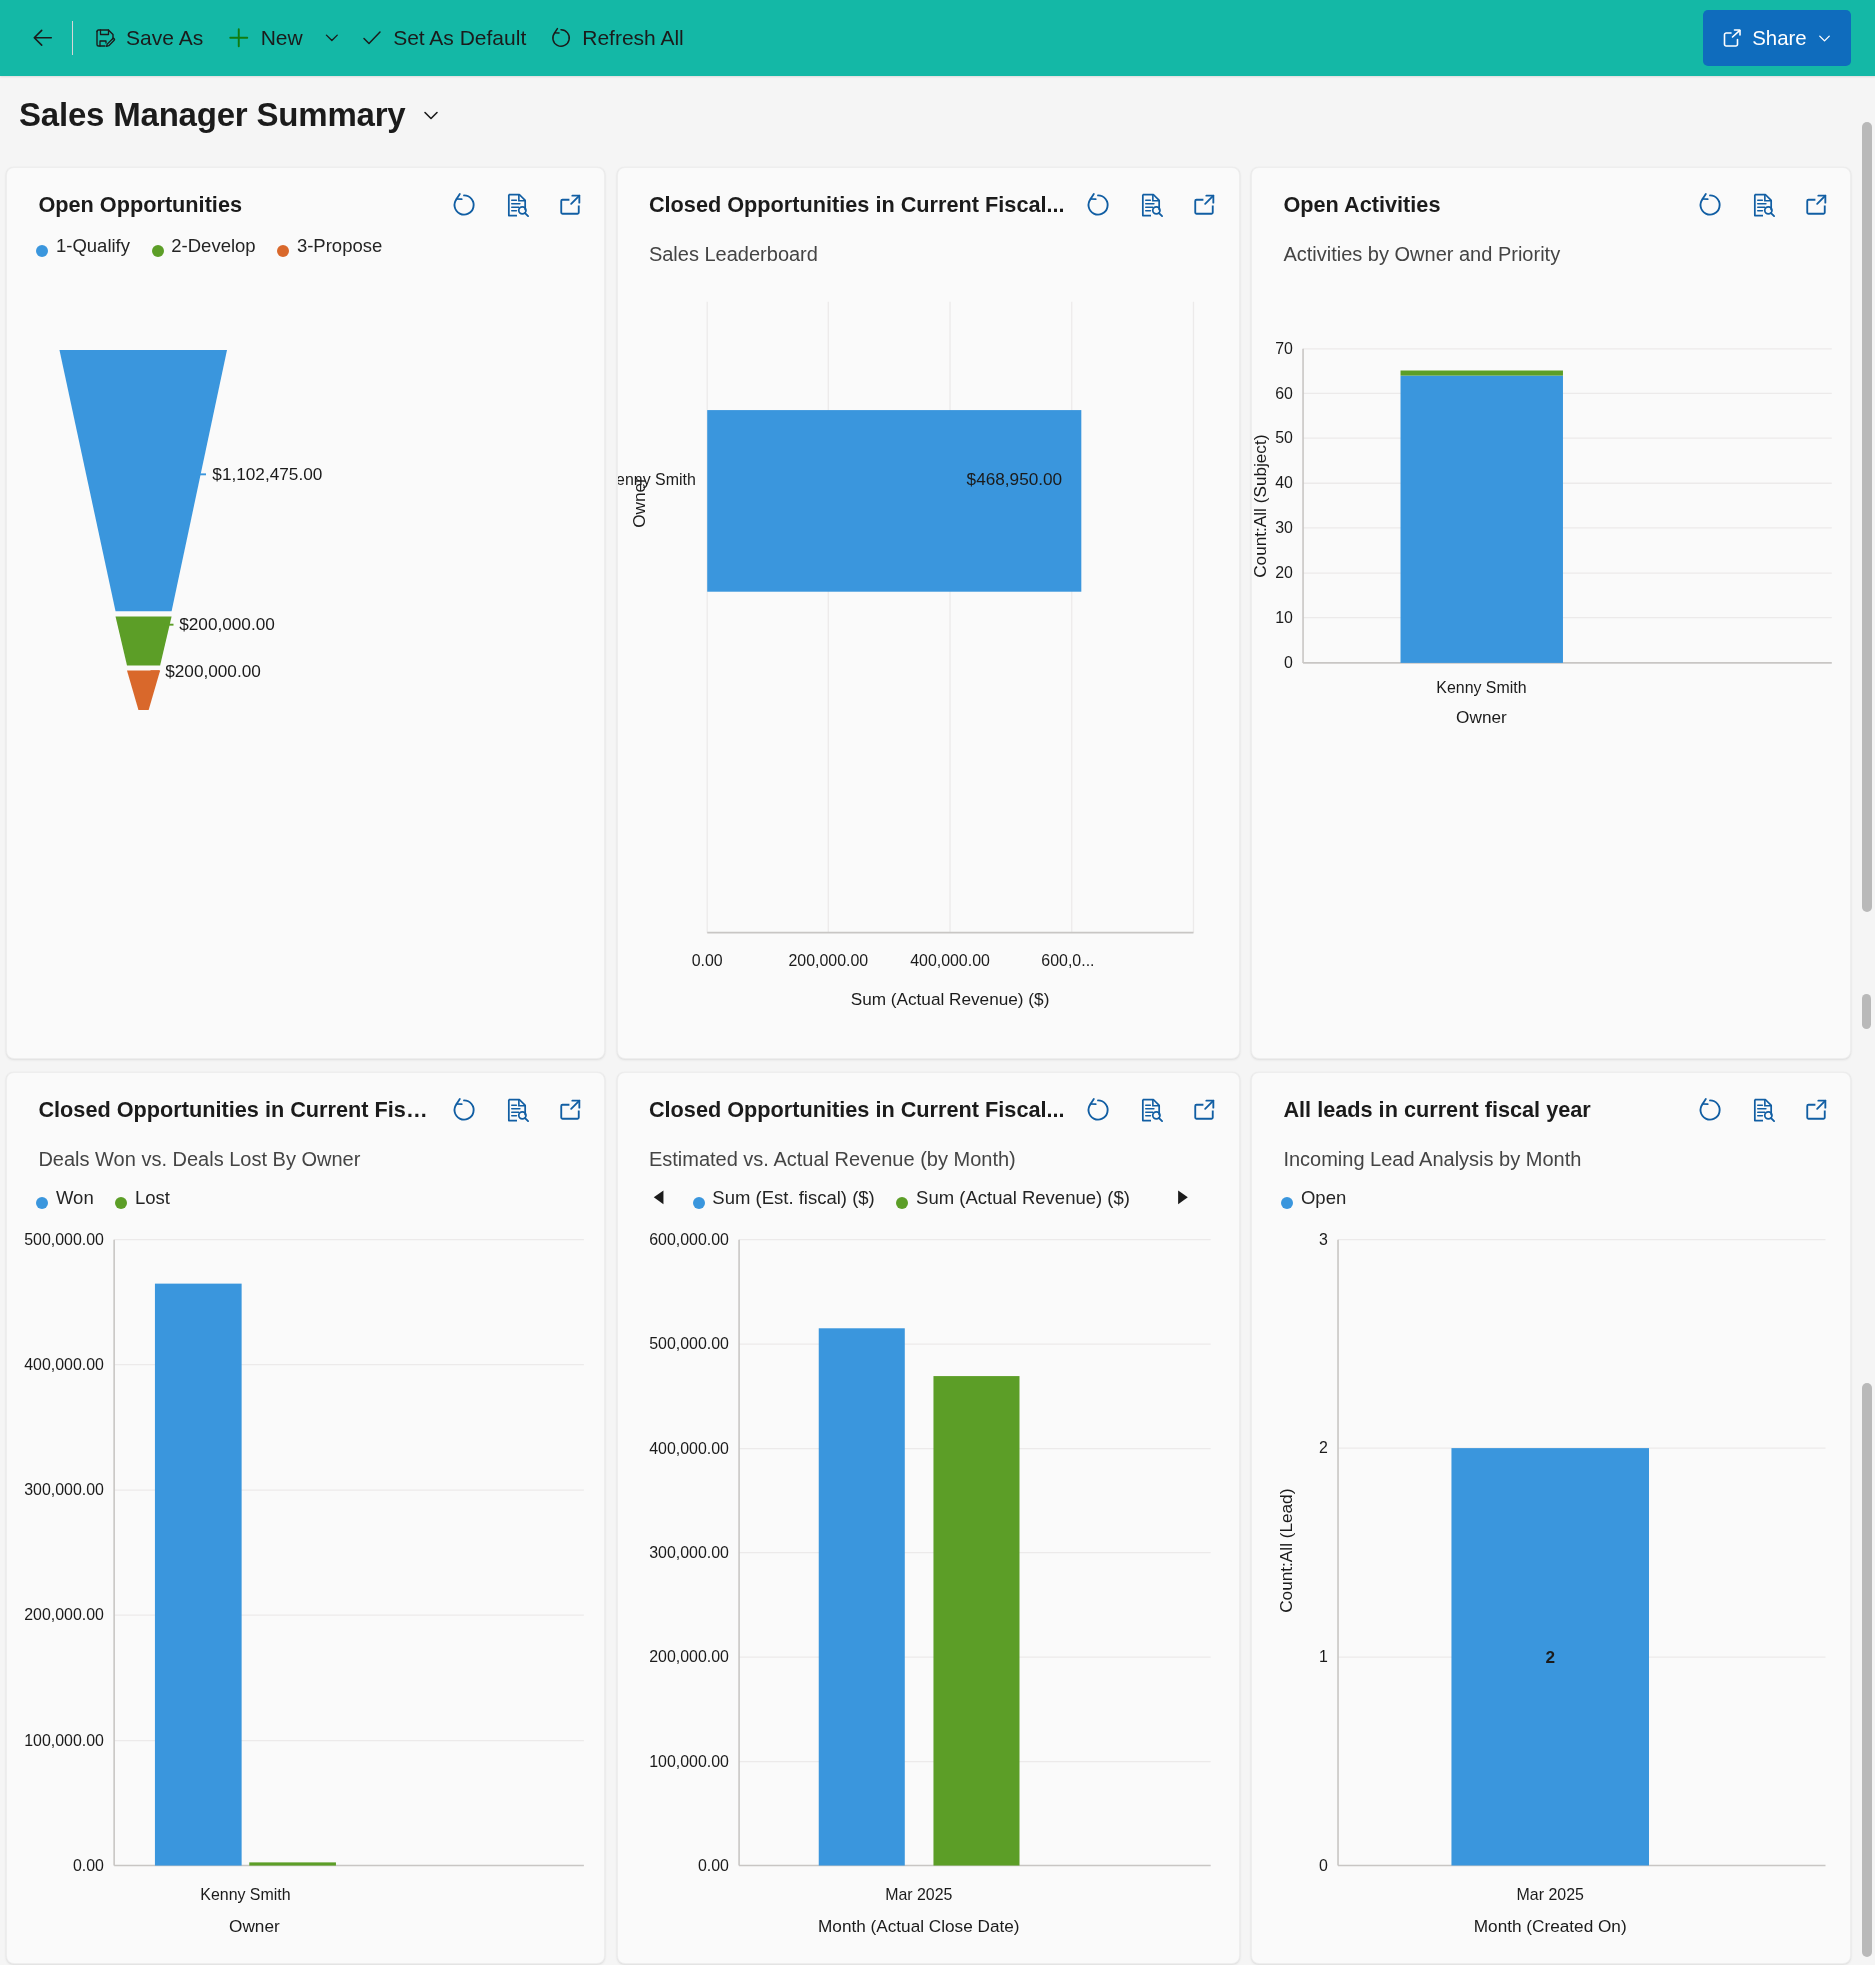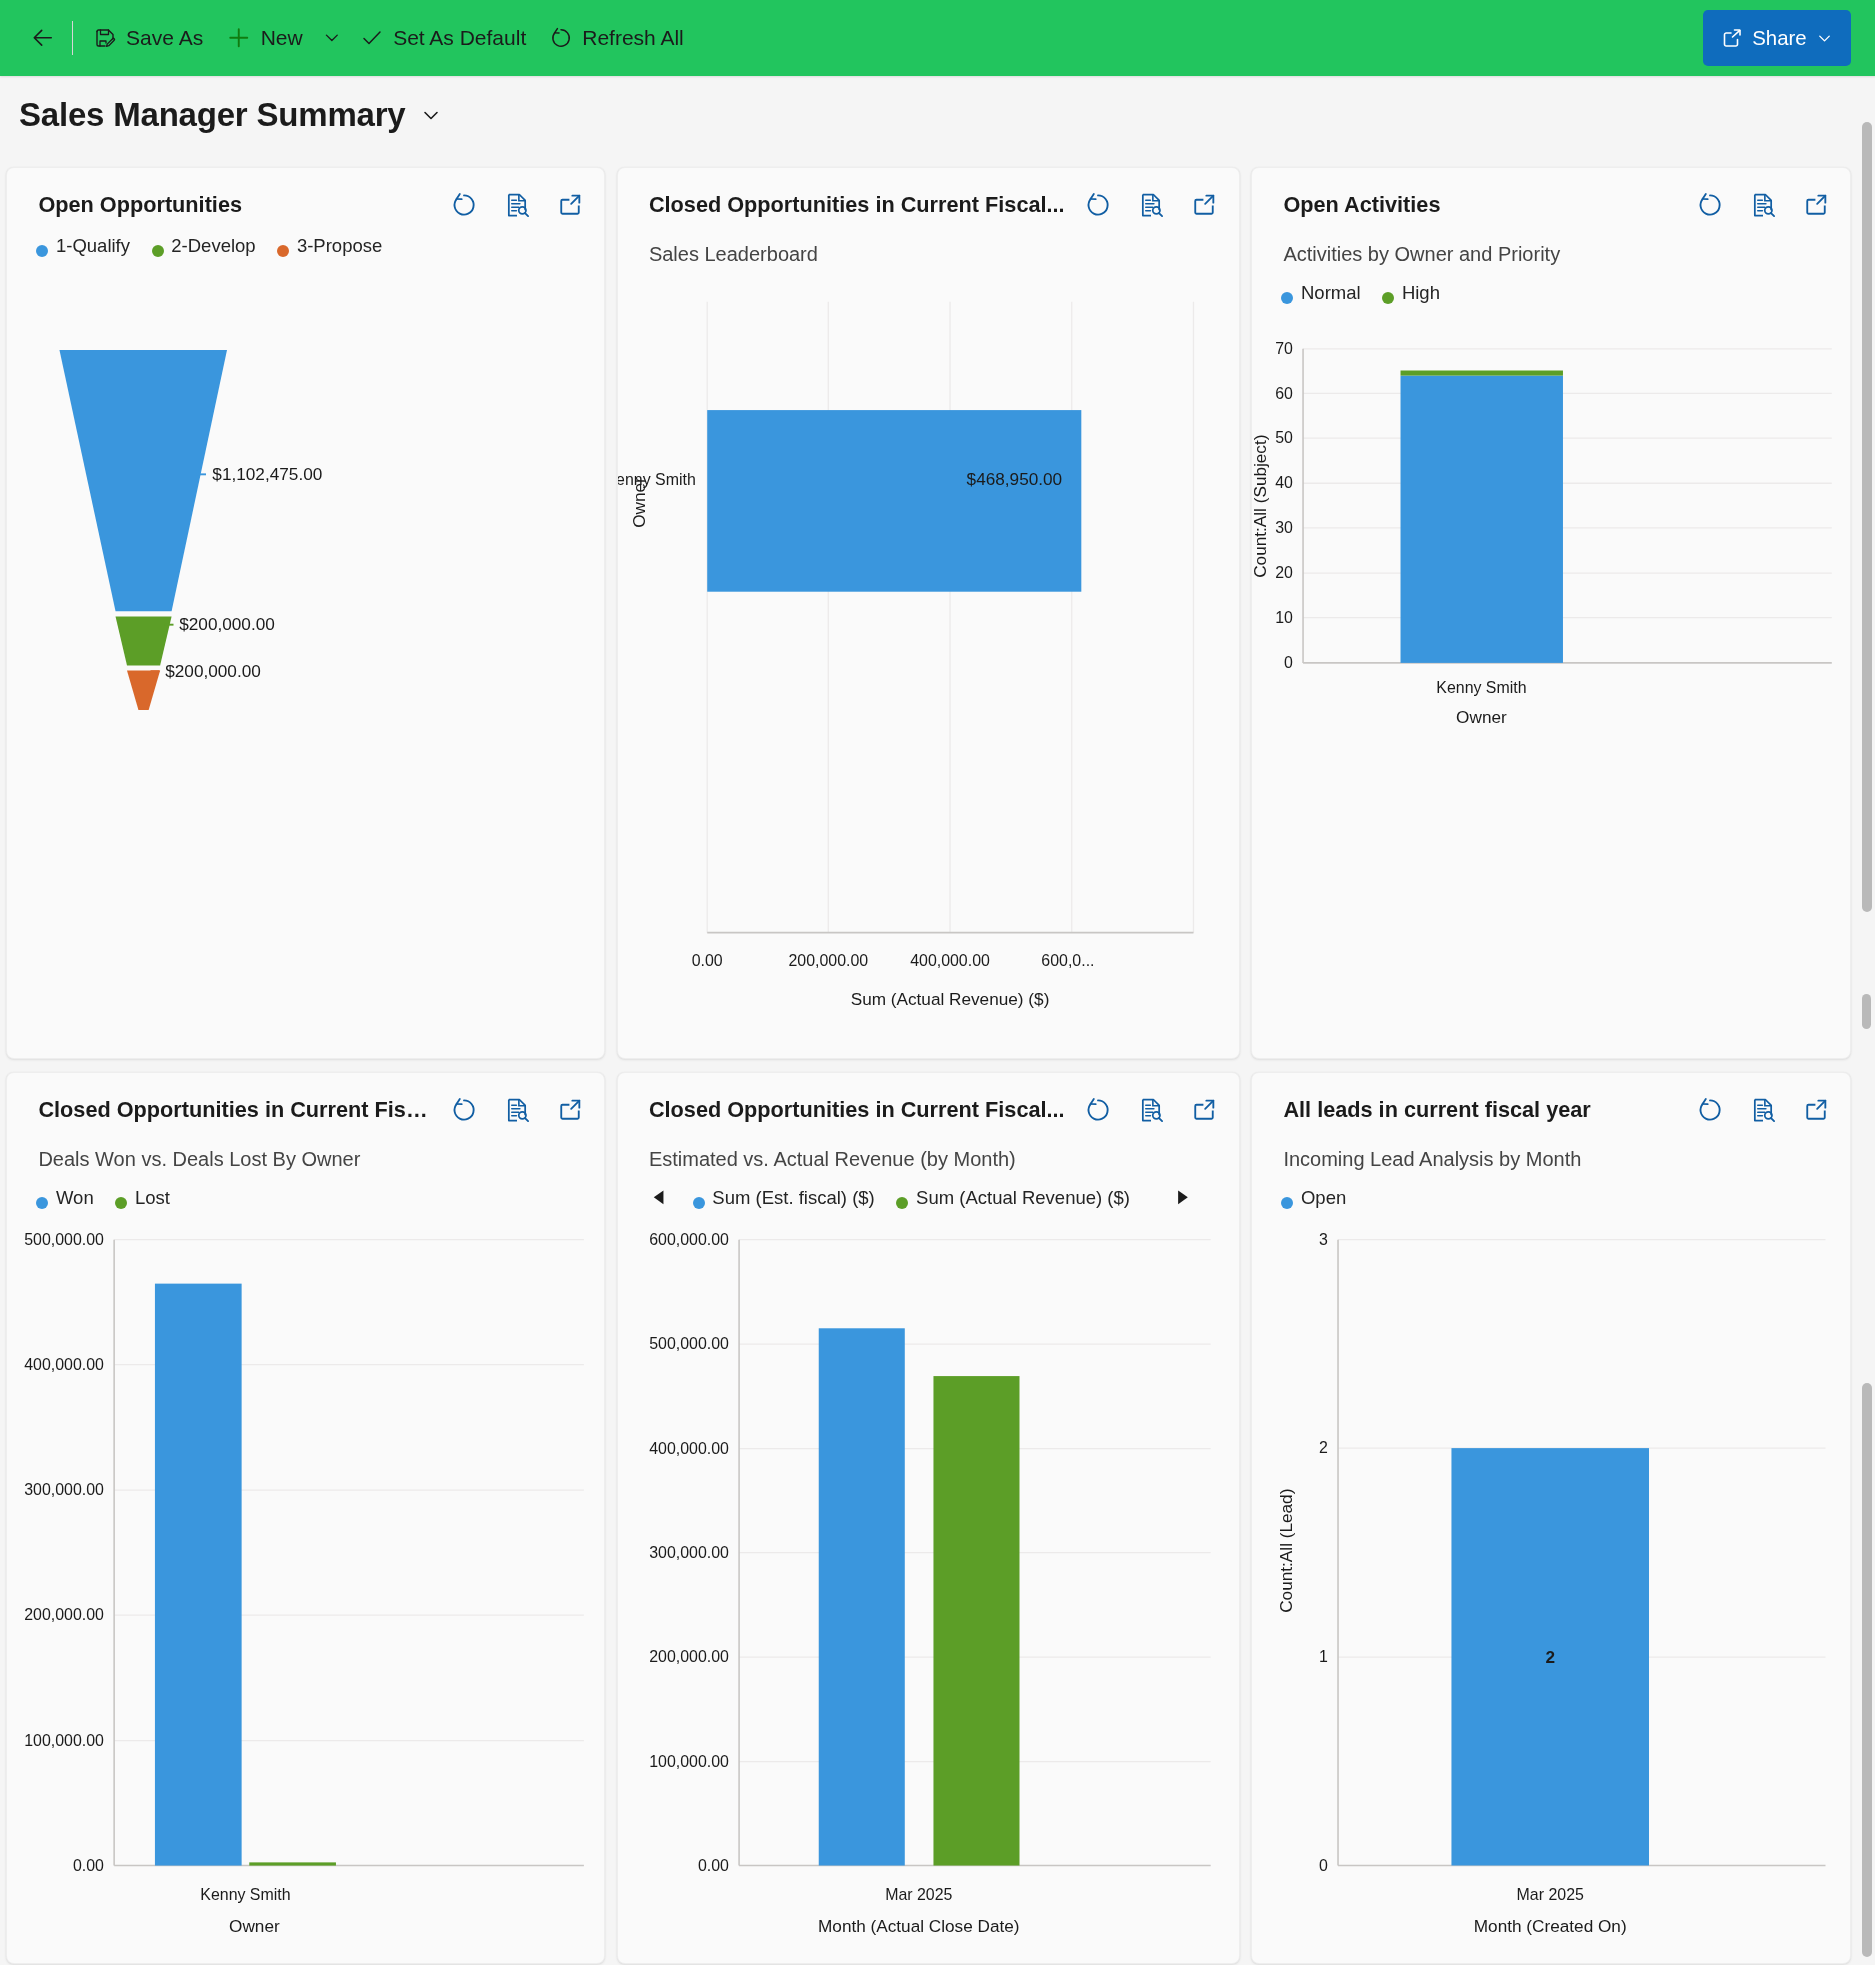--- a/index.html
+++ b/index.html
@@ -6,21 +6,21 @@
   html, body {
     width: 1876px; height: 1965px;
     background: #f5f5f5;
     font-family: "Liberation Sans", sans-serif;
     overflow: hidden;
   }
 
   
   #commandbar {
     position: absolute; left: 0; top: 0; width: 1876px; height: 76px;
-    background: #22c55e;
+    background: #14b8a6;
     display: flex; align-items: center;
     box-shadow: 0 0.6px 1.9px rgba(0,0,0,0.10);
     z-index: 5;
   }
   .cb-back {
     width: 40px; height: 40px; margin-left: 23px;
     display: flex; align-items: center; justify-content: center;
     cursor: pointer; border-radius: 2.5px;
   }
   .cb-sep { width: 0.6px; height: 34px; background: #d6d6d6; margin: 0 9px; }
@@ -326,30 +326,20 @@
         <span class="icon-btn">
           <svg width="28" height="28" viewBox="0 0 24 24" fill="none">
               <path d="M19.5 12.5v6a1 1 0 0 1-1 1h-13a1 1 0 0 1-1-1v-10a1 1 0 0 1 1-1h6" stroke="#115ea3" stroke-width="1.6" stroke-linejoin="round"></path>
               <path d="M14 4h6v6" stroke="#115ea3" stroke-width="1.6" stroke-linecap="round" stroke-linejoin="round"></path>
               <path d="M20 4l-7 7" stroke="#115ea3" stroke-width="1.6" stroke-linecap="round"></path>
             </svg>
         </span>
       </div>
     </div>
     <div class="chart-subtitle">Activities by Owner and Priority</div>
-    <div class="legend">
-      <span class="li">
-        <i class="dot" style="background:#3a96dd"></i>
-        <span>Normal</span>
-      </span>
-      <span class="li">
-        <i class="dot" style="background:#5c9e27"></i>
-        <span>High</span>
-      </span>
-    </div>
 
     <svg class="plot" style="top:163px;left:0;" width="599" height="688" viewBox="0 0 940 1080">
 
       <line class="gl" x1="80" y1="28" x2="910" y2="28"></line>
       <line class="gl" x1="80" y1="98" x2="910" y2="98"></line>
       <line class="gl" x1="80" y1="168" x2="910" y2="168"></line>
       <line class="gl" x1="80" y1="239" x2="910" y2="239"></line>
       <line class="gl" x1="80" y1="309" x2="910" y2="309"></line>
       <line class="gl" x1="80" y1="380" x2="910" y2="380"></line>
       <line class="gl" x1="80" y1="450" x2="910" y2="450"></line>

